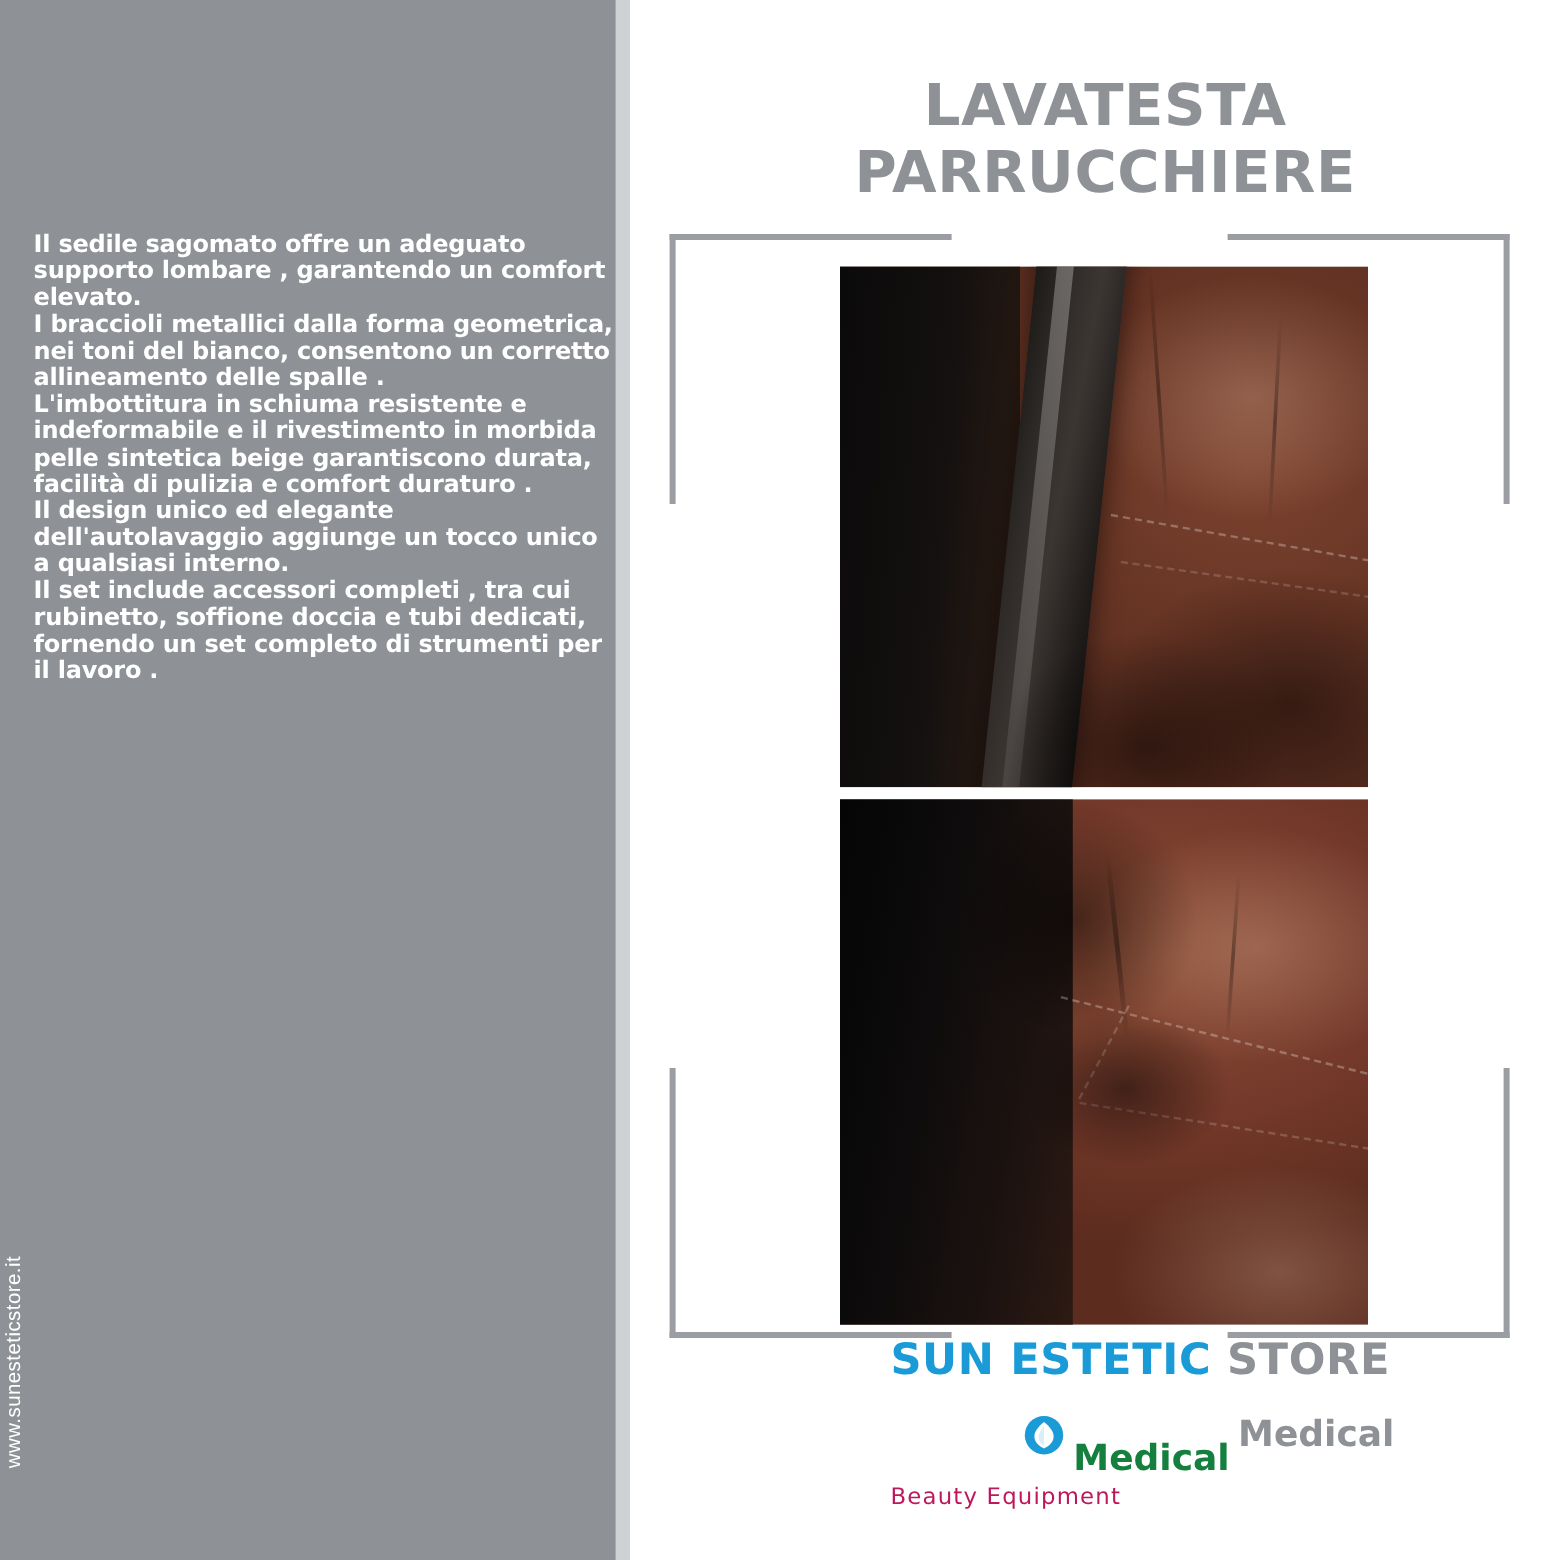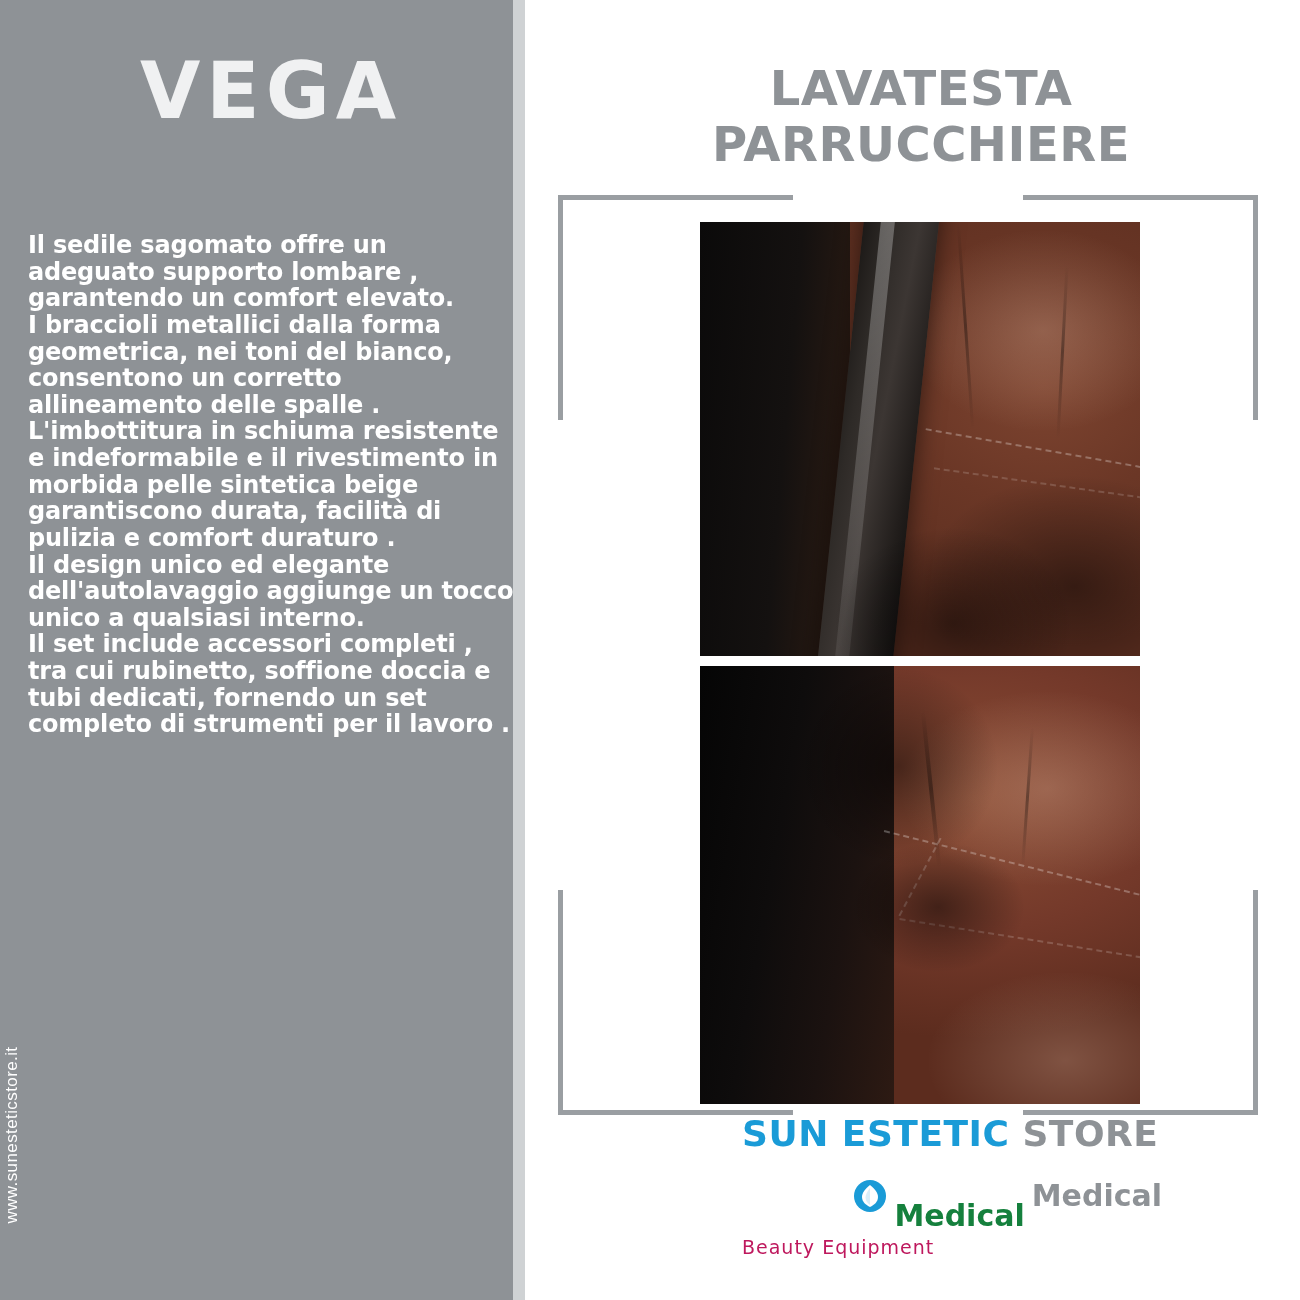--- a/index.html
+++ b/index.html
@@ -68,27 +68,26 @@
     line-height: 1;
   }
 
   
   #description {
     position: absolute;
     left: 28px;
     top: 192px;
     width: 490px;
     color: #ffffff;
-    font-size: 24px;
+    font-size: 20px;
     font-weight: bold;
     line-height: 1.11;
     white-space: pre-line;
     font-family: "DejaVu Sans", sans-serif;
     letter-spacing: -0.2px;
-    margin-top: 40px;
   }
 
   
   #right-panel {
     position: absolute;
     left: 525px;
     top: 0;
     width: 665px;
     height: 1300px;
     background: #ffffff;
@@ -268,21 +267,20 @@
 </head>
 <body>
 
 <div id="left-panel">
   <div id="left-panel-inner-edge"></div>
 
   <div id="website-strip">
     <div id="website-url">www.sunesteticstore.it</div>
   </div>
 
-  <div id="brand-logo">VEGA</div>
 
   <div id="description">Il sedile sagomato offre un adeguato supporto lombare , garantendo un comfort elevato.
 I braccioli metallici dalla forma geometrica, nei toni del bianco, consentono un corretto allineamento delle spalle .
 L'imbottitura in schiuma resistente e indeformabile e il rivestimento in morbida pelle sintetica beige garantiscono durata, facilità di pulizia e comfort duraturo .
 Il design unico ed elegante dell'autolavaggio aggiunge un tocco unico a qualsiasi interno.
 Il set include accessori completi , tra cui rubinetto, soffione doccia e tubi dedicati, fornendo un set completo di strumenti per il lavoro .</div>
 </div>
 
 <div id="right-panel">
 

